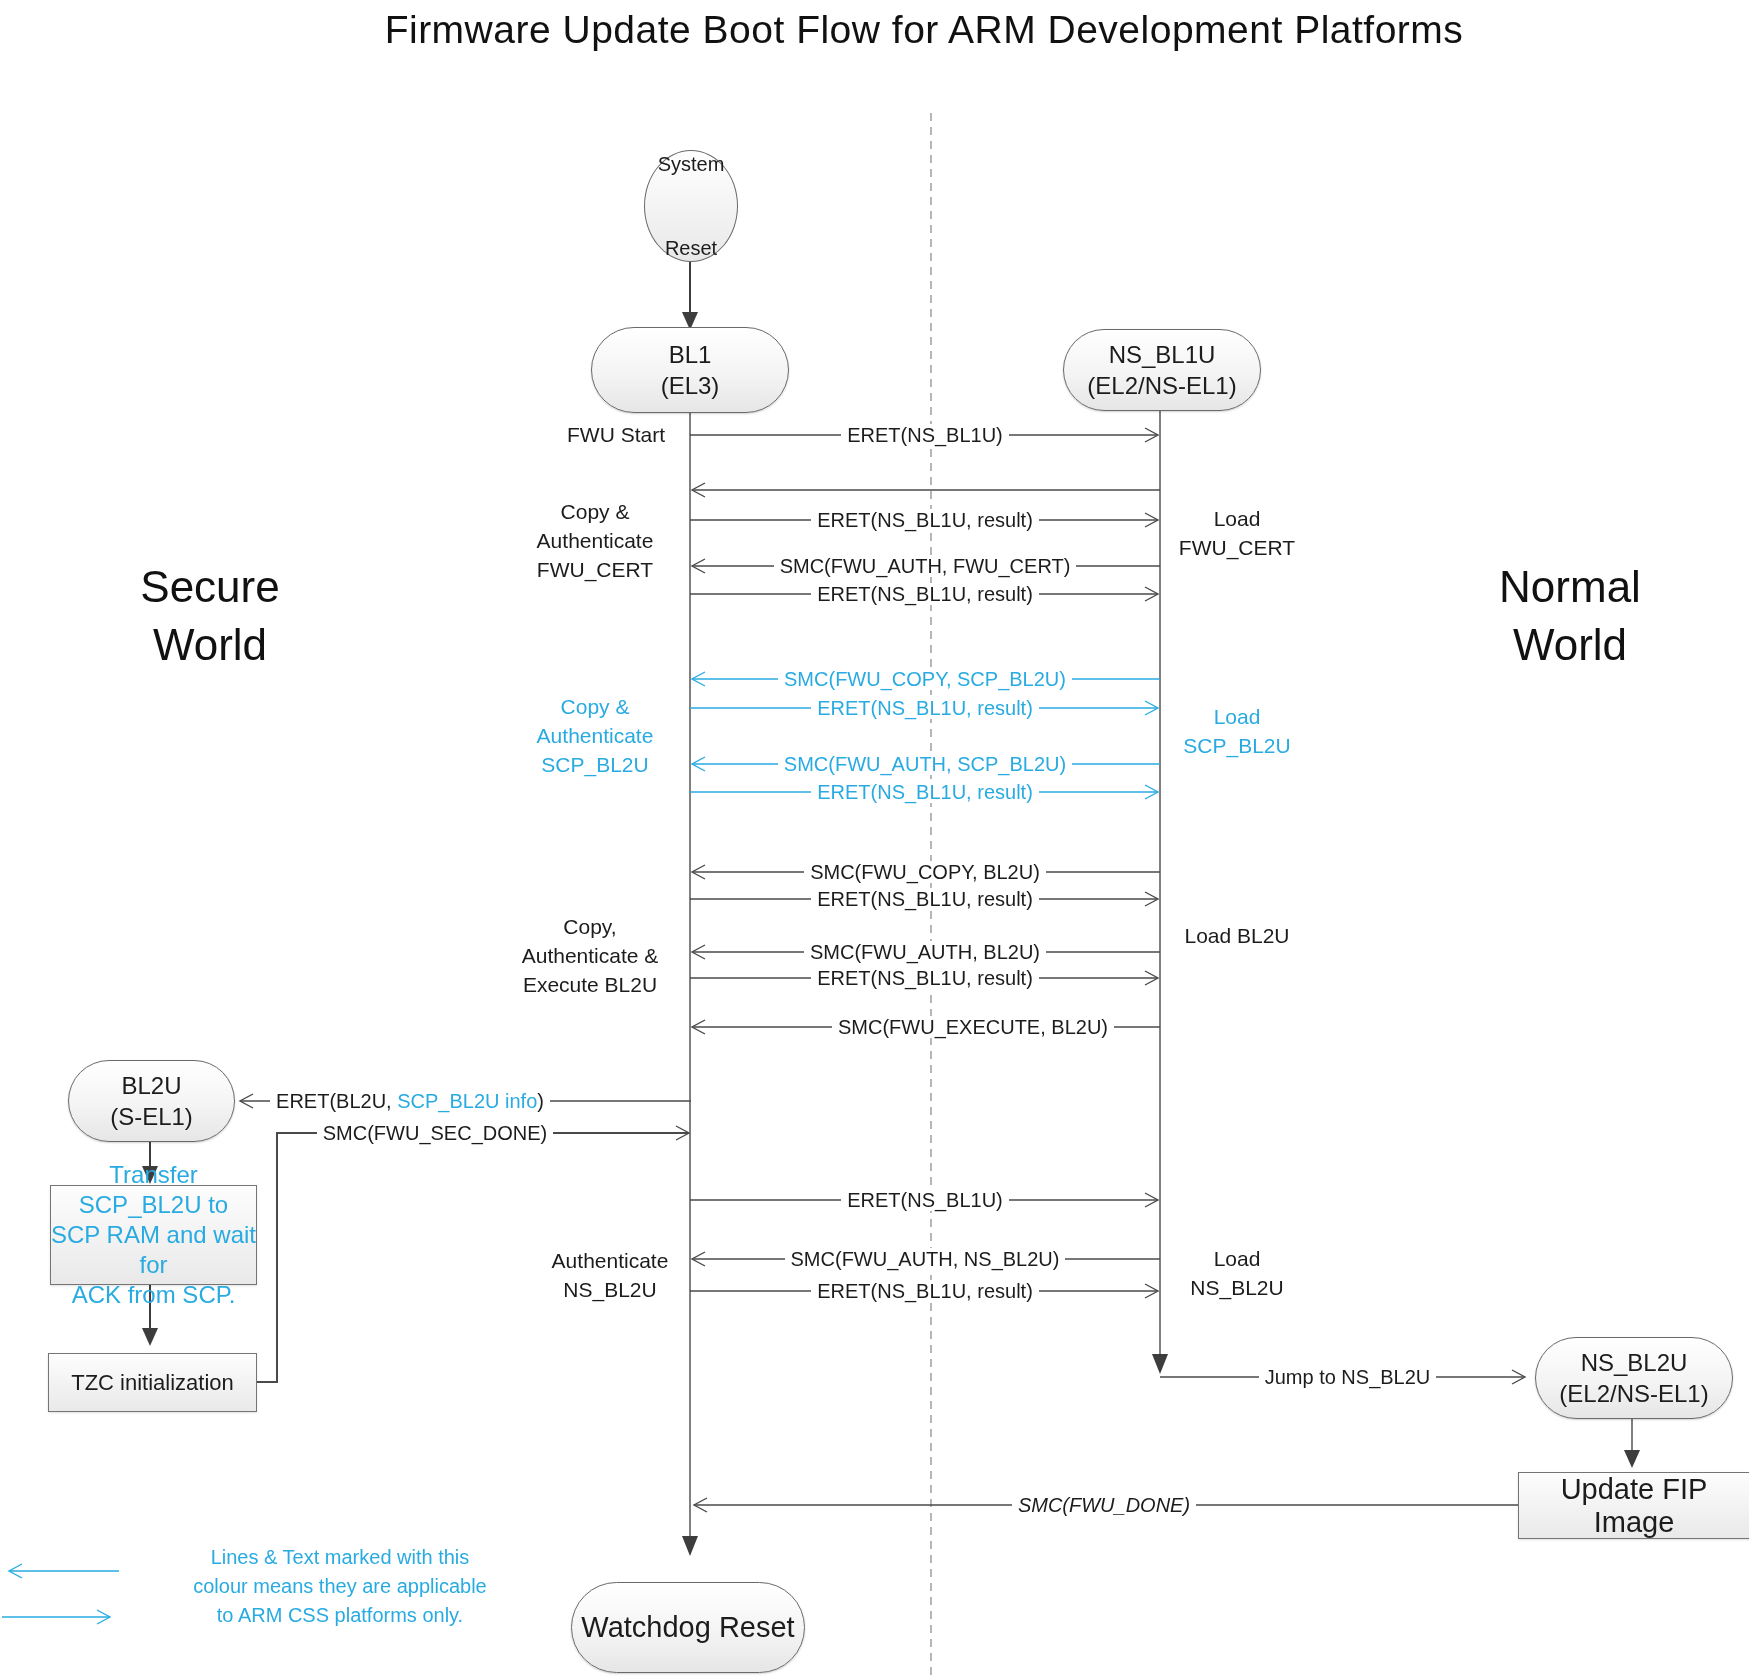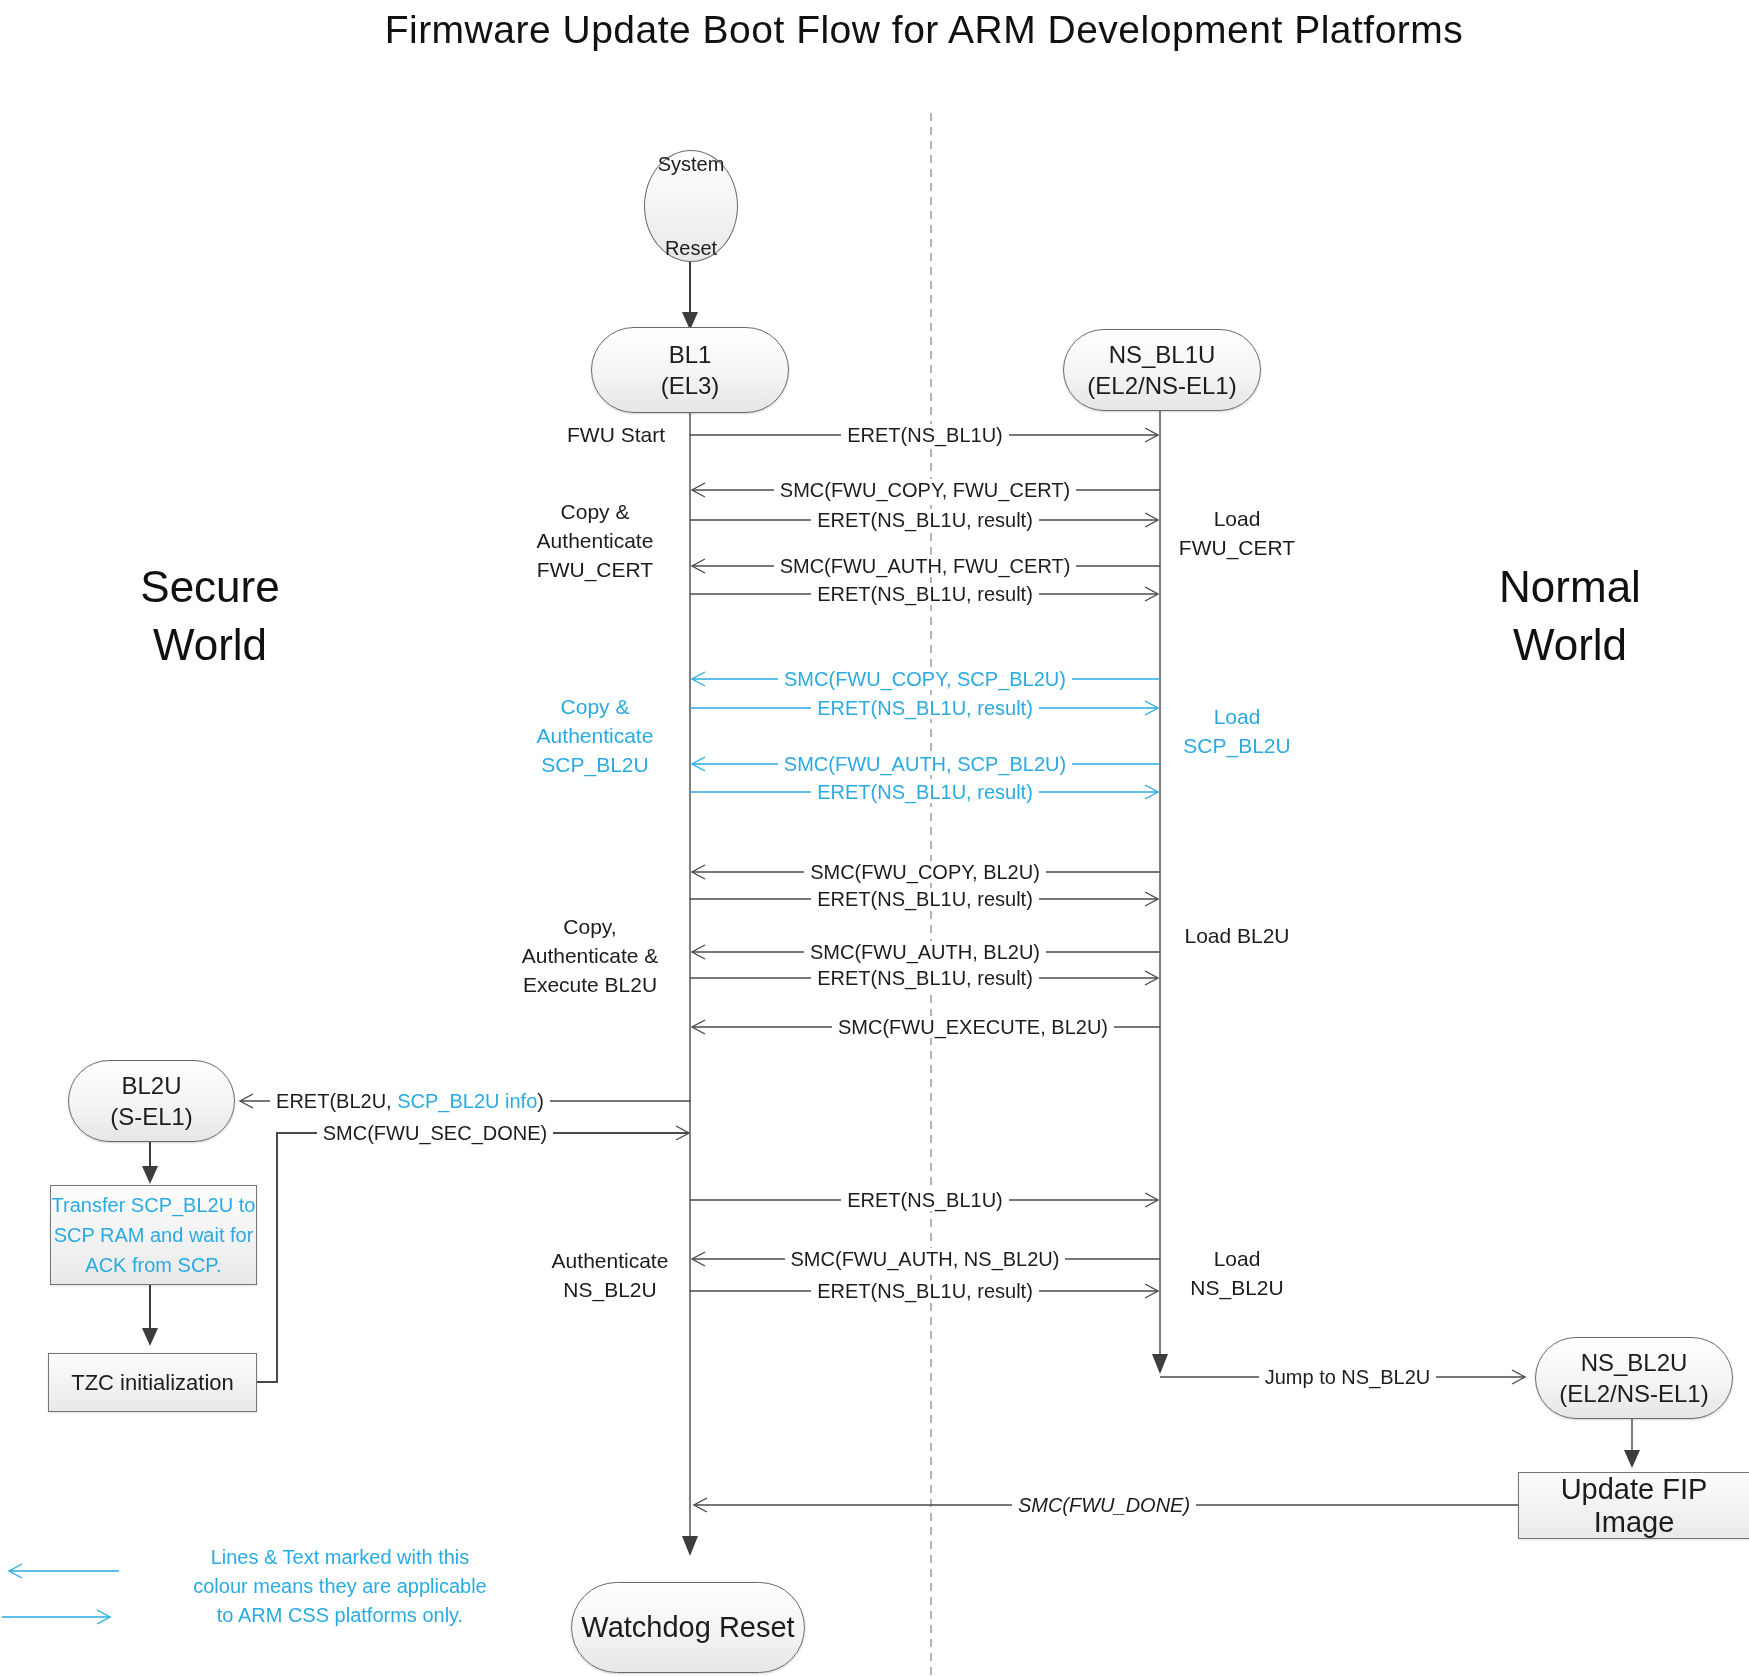--- a/index.html
+++ b/index.html
@@ -207,21 +207,21 @@
   <div class="pill" style="left:1063px;top:329px;width:196px;height:80px;">
     <div>NS_BL1U</div>
     <div>(EL2/NS-EL1)</div>
   </div>
 
   <div class="pill" style="left:68px;top:1060px;width:165px;height:80px;">
     <div>BL2U</div>
     <div>(S-EL1)</div>
   </div>
 
-  <div class="rectbox blue" style="left:50px;top:1185px;width:205px;height:98px;font-size:20px;line-height:30px;">
+  <div class="rectbox blue" style="left:50px;top:1185px;width:205px;height:98px;font-size:24px;line-height:30px;">
     <div>Transfer SCP_BL2U to</div>
     <div>SCP RAM and wait for</div>
     <div>ACK from SCP.</div>
   </div>
 
   <div class="rectbox" style="left:48px;top:1353px;width:207px;height:57px;font-size:22px;">
     <div>TZC initialization</div>
   </div>
 
   <div class="pill" style="left:1535px;top:1337px;width:196px;height:80px;">
@@ -231,21 +231,20 @@
 
   <div class="rectbox" style="left:1518px;top:1472px;width:230px;height:65px;font-size:29px;">
     <div>Update FIP Image</div>
   </div>
 
   <div class="pill" style="left:571px;top:1582px;width:232px;height:89px;font-size:29px;">
     <div>Watchdog Reset</div>
   </div>
 
   <div class="msg" style="left:690px;top:421px;width:470px;"><span>ERET(NS_BL1U)</span></div>
-  <div class="msg" style="left:690px;top:476px;width:470px;"><span>SMC(FWU_COPY, FWU_CERT)</span></div>
   <div class="msg" style="left:690px;top:506px;width:470px;"><span>ERET(NS_BL1U, result)</span></div>
   <div class="msg" style="left:690px;top:552px;width:470px;"><span>SMC(FWU_AUTH, FWU_CERT)</span></div>
   <div class="msg" style="left:690px;top:580px;width:470px;"><span>ERET(NS_BL1U, result)</span></div>
 
   <div class="msg blue" style="left:690px;top:665px;width:470px;"><span>SMC(FWU_COPY, SCP_BL2U)</span></div>
   <div class="msg blue" style="left:690px;top:694px;width:470px;"><span>ERET(NS_BL1U, result)</span></div>
   <div class="msg blue" style="left:690px;top:750px;width:470px;"><span>SMC(FWU_AUTH, SCP_BL2U)</span></div>
   <div class="msg blue" style="left:690px;top:778px;width:470px;"><span>ERET(NS_BL1U, result)</span></div>
 
   <div class="msg" style="left:690px;top:858px;width:470px;"><span>SMC(FWU_COPY, BL2U)</span></div>

